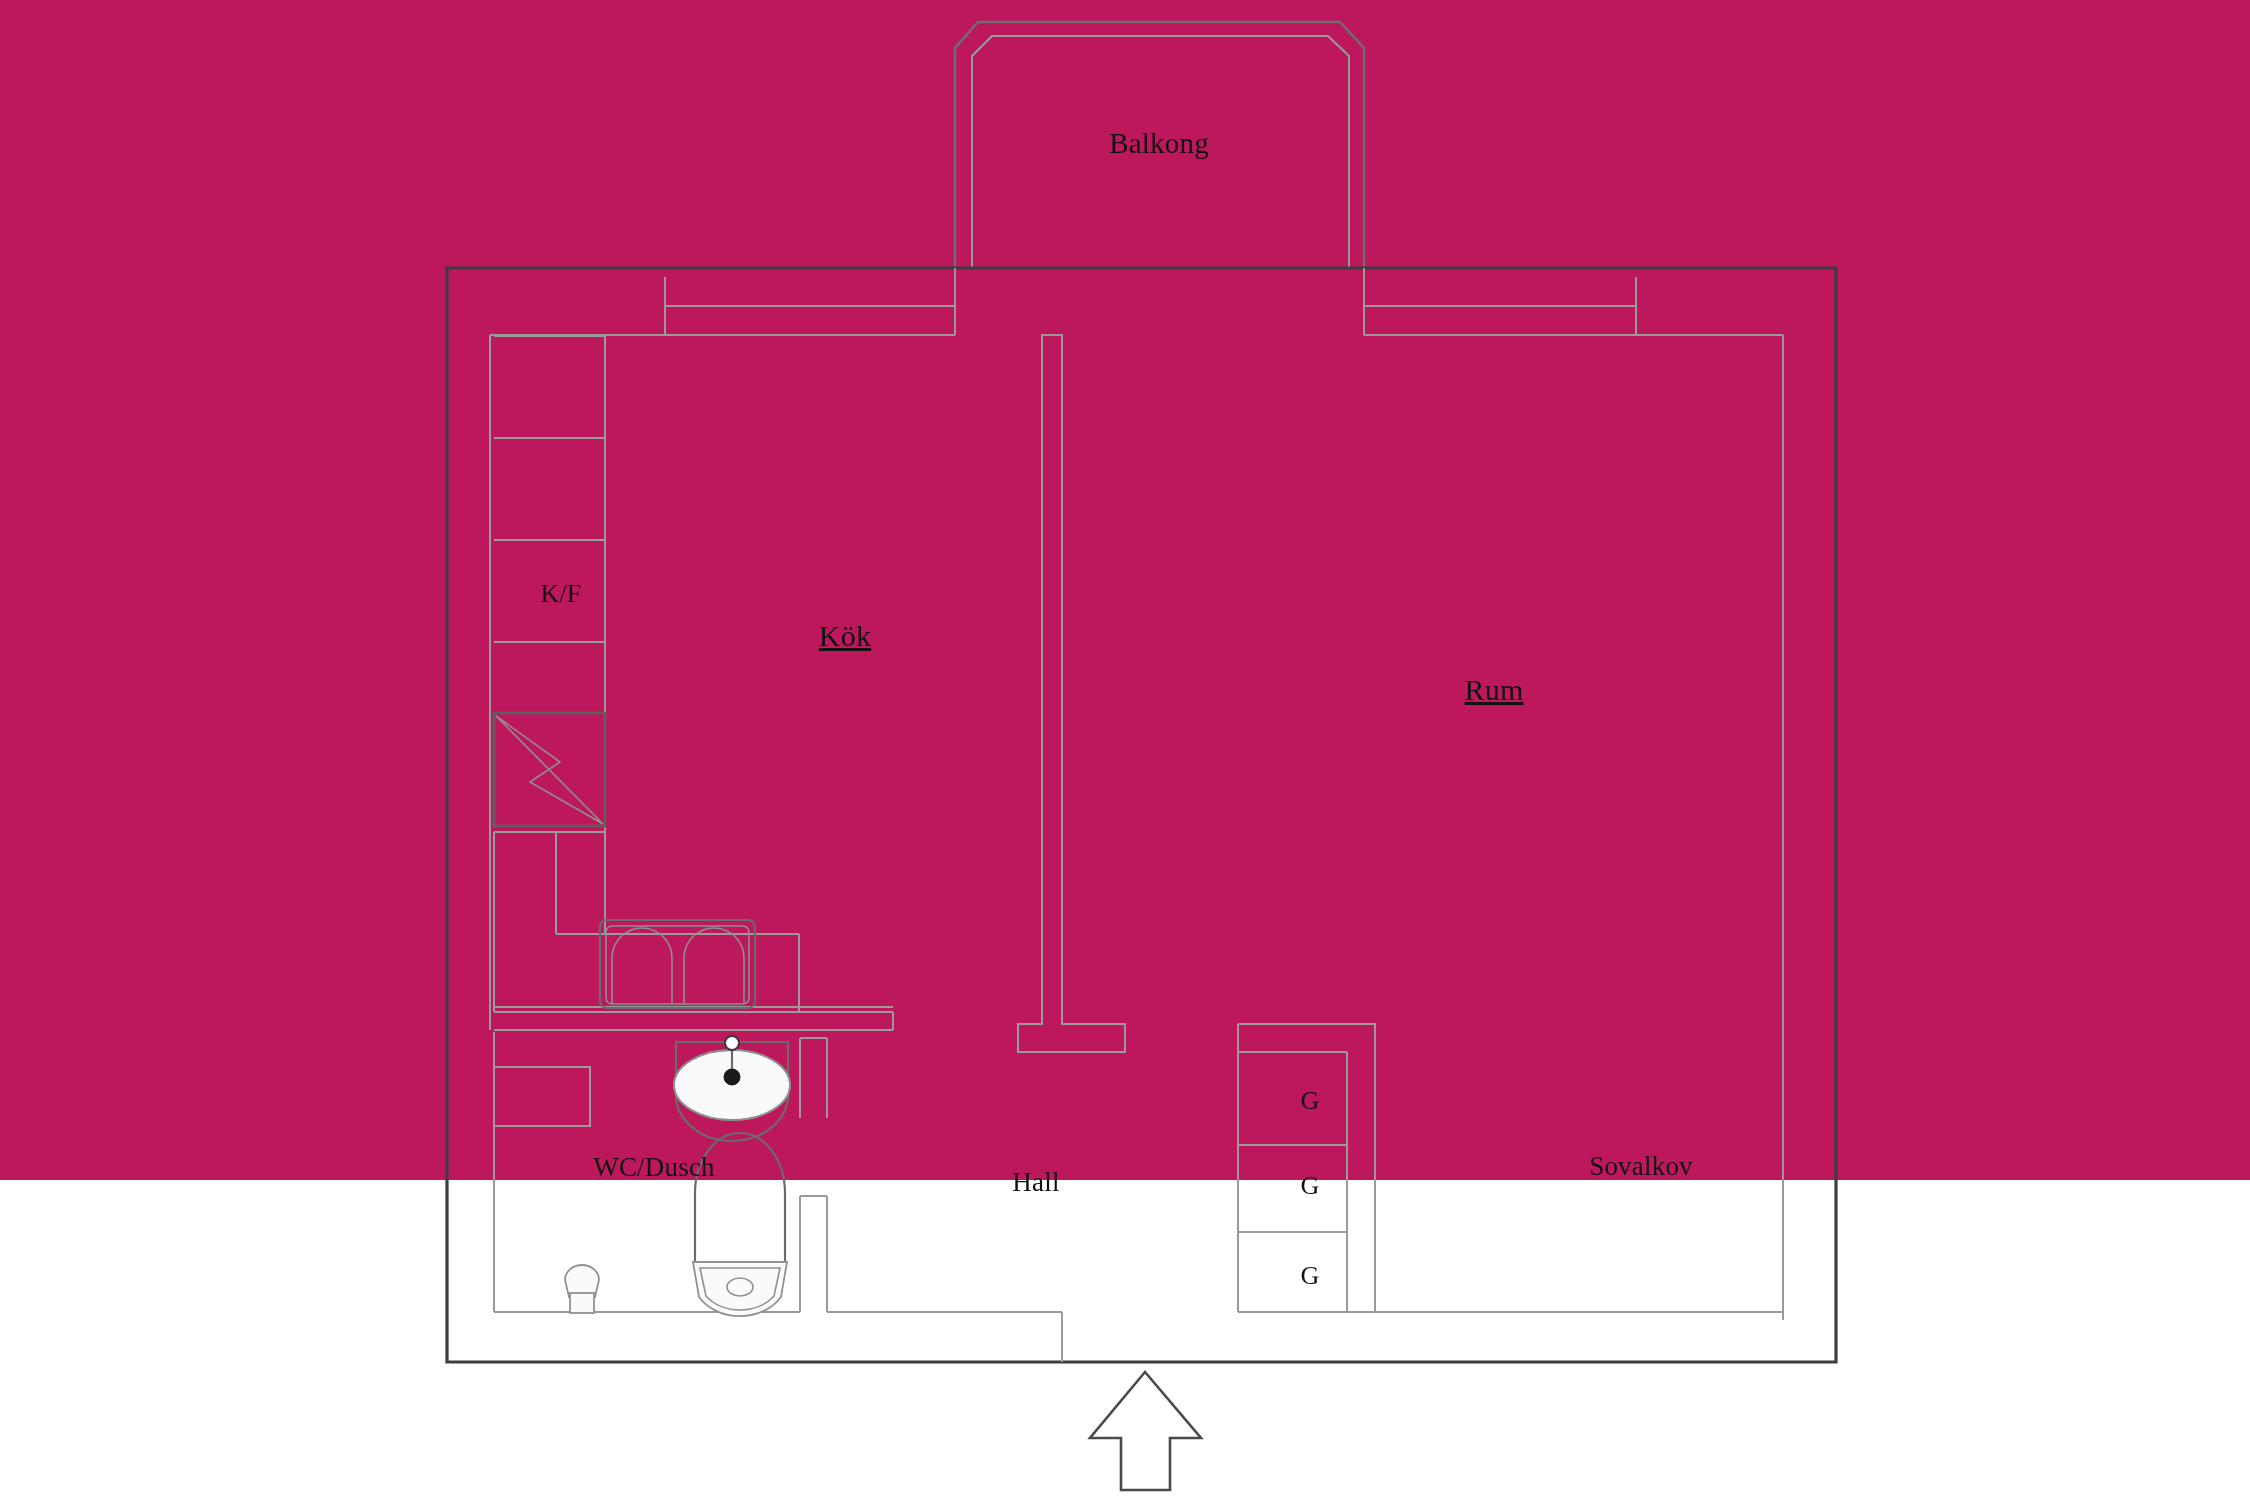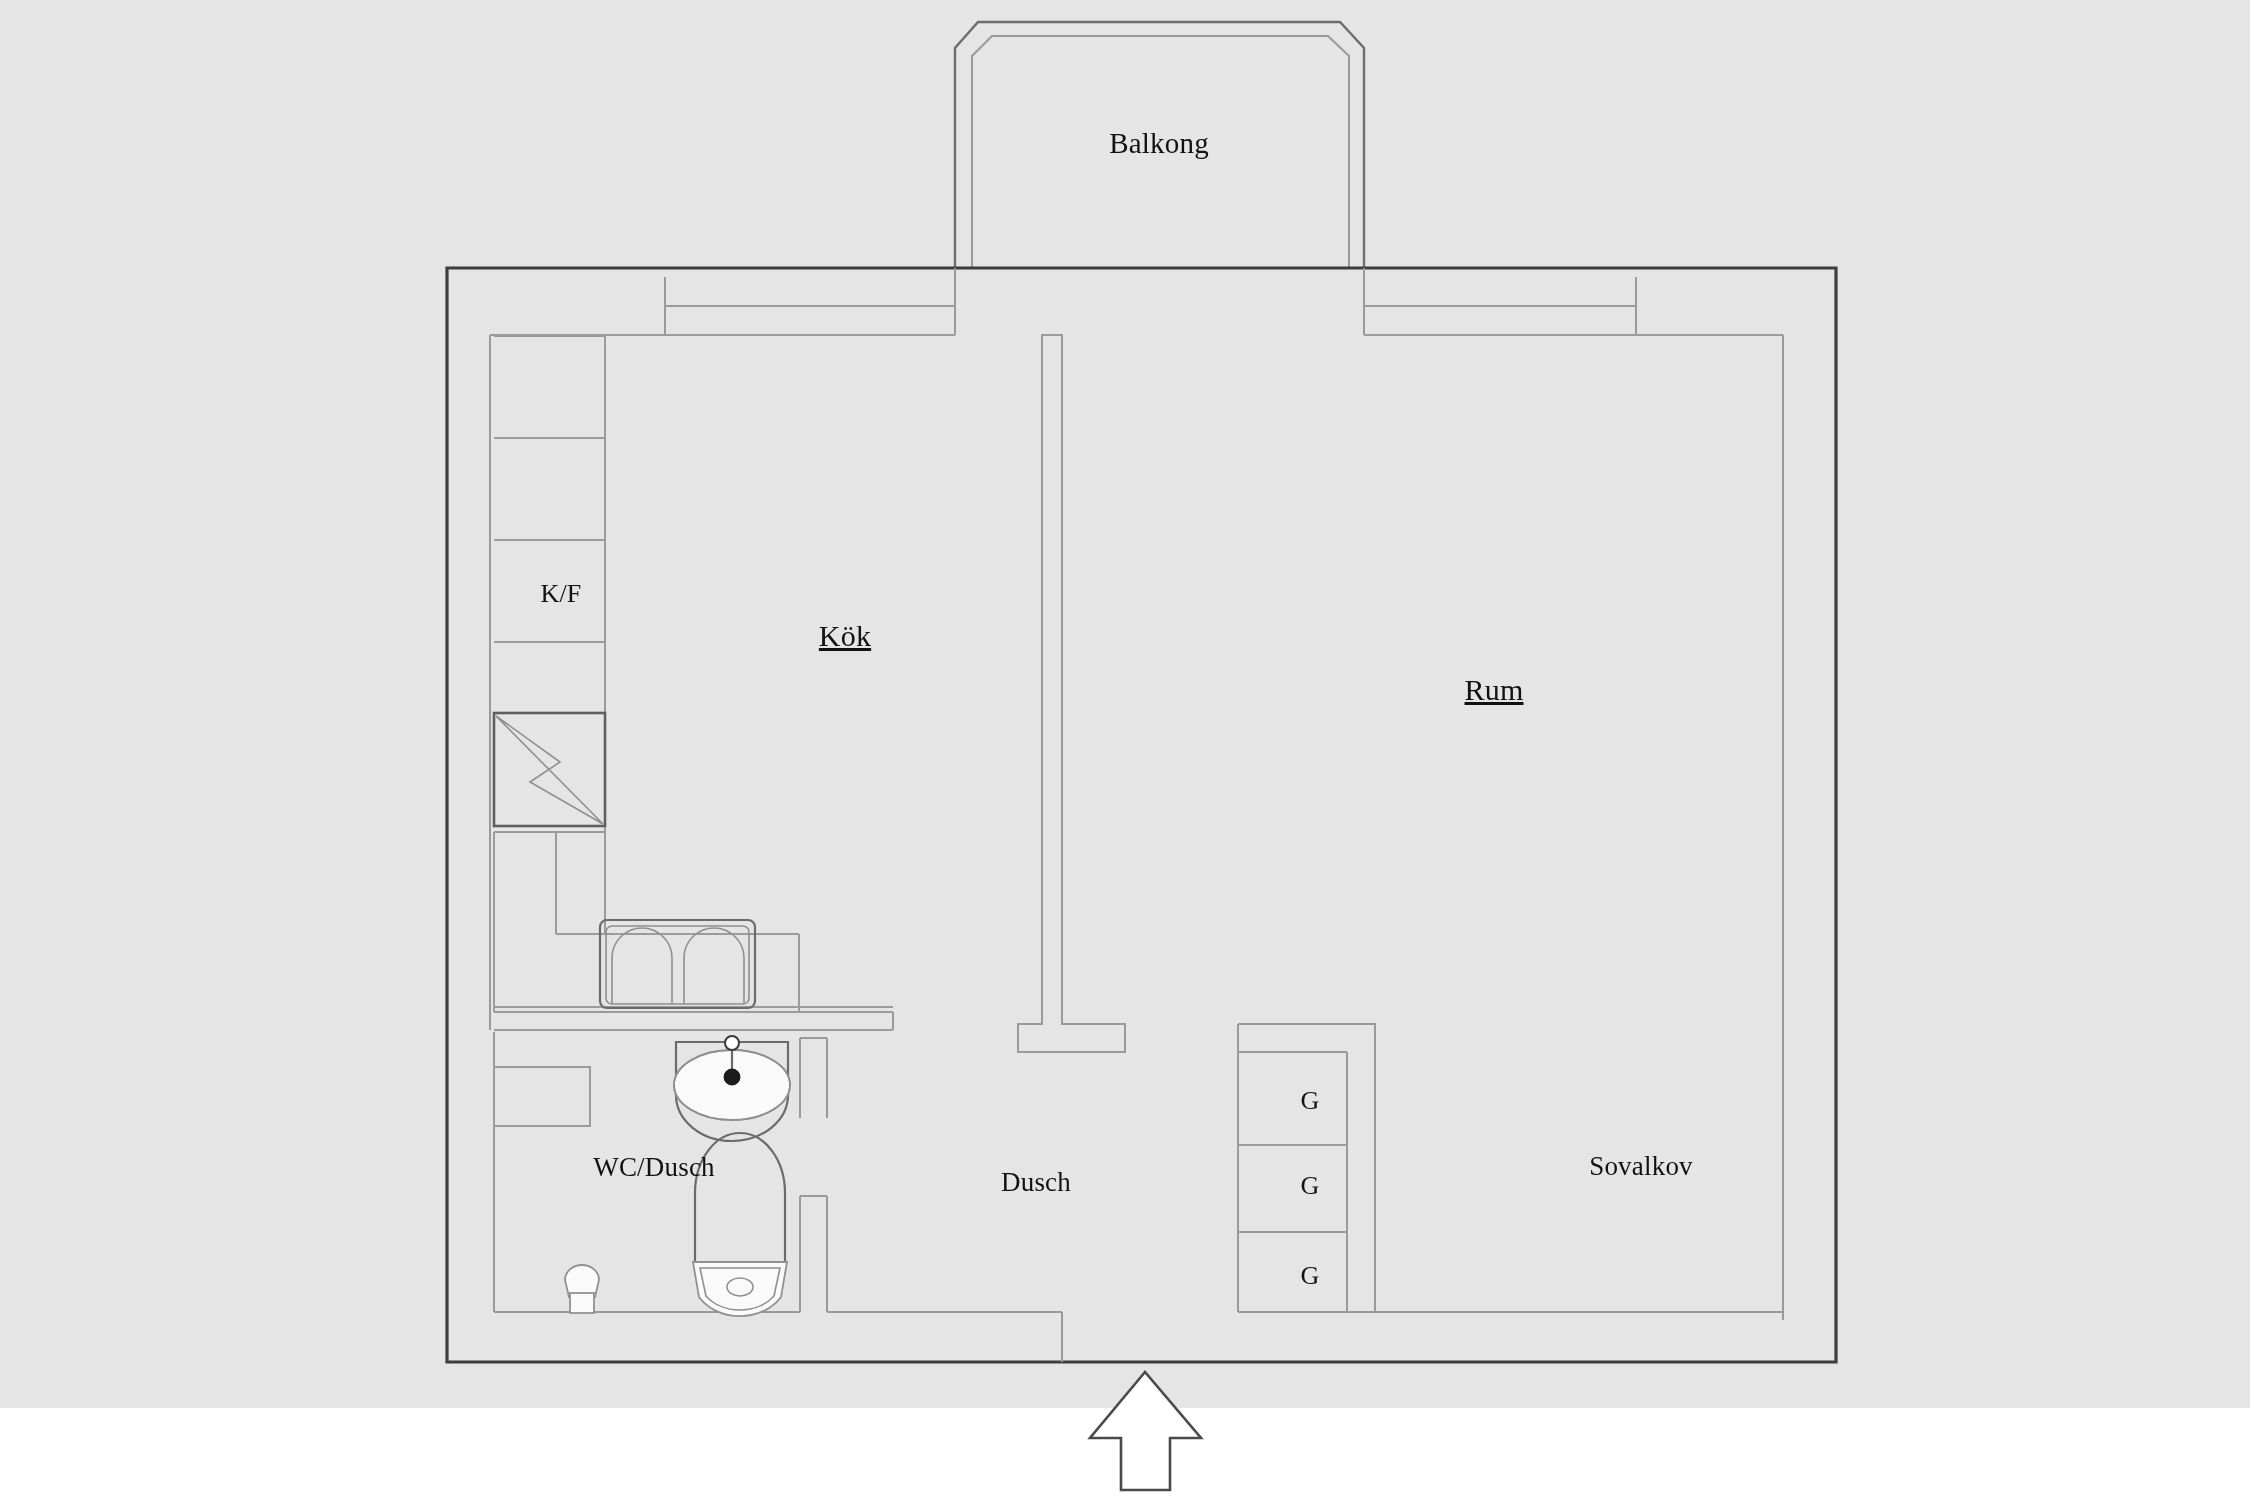--- a/index.html
+++ b/index.html
@@ -9,22 +9,22 @@
   }
   body {
     width: 2250px;
     height: 1500px;
     font-family: "Liberation Serif", "DejaVu Serif", serif;
     overflow: hidden;
   }
   #floorplan-root {
     position: relative;
     width: 2250px;
-    height: 1408px;
-    background: #e5e5e5;
+    height: 1180px;
+    background: #be185d;
   }
   svg#plan {
     display: block;
     width: 2250px;
     height: 1500px;
   }
   .wall-outer   { fill: none; stroke: #3d3d3d; stroke-width: 3.2; }
   .wall-thin    { fill: none; stroke: #9a9a9a; stroke-width: 2.0; }
   .wall-mid     { fill: none; stroke: #6e6e6e; stroke-width: 2.4; }
   .cab-line     { fill: none; stroke: #9b9b9b; stroke-width: 2.0; }
@@ -214,21 +214,21 @@
   <div class="room-label lbl-lg" style="left:1159px; top:143px;">Balkong</div>
 
   <div class="room-label lbl-xl" style="left:845px; top:636px;">Kök</div>
 
   <div class="room-label lbl-sm" style="left:549px; top:594px;">K/F</div>
 
   <div class="room-label lbl-xl" style="left:1494px; top:690px;">Rum</div>
 
   <div class="room-label lbl-md" style="left:654px; top:1167px;">WC/Dusch</div>
 
-  <div class="room-label lbl-md" style="left:1036px; top:1182px;">Dusch</div>
+  <div class="room-label lbl-md" style="left:1036px; top:1182px;">Hall</div>
 
   <div class="room-label lbl-md" style="left:1641px; top:1166px;">Sovalkov</div>
 
   <div class="room-label lbl-sm" style="left:1298px; top:1101px;">G</div>
 
   <div class="room-label lbl-sm" style="left:1298px; top:1186px;">G</div>
 
   <div class="room-label lbl-sm" style="left:1298px; top:1276px;">G</div>
 
 </div>

